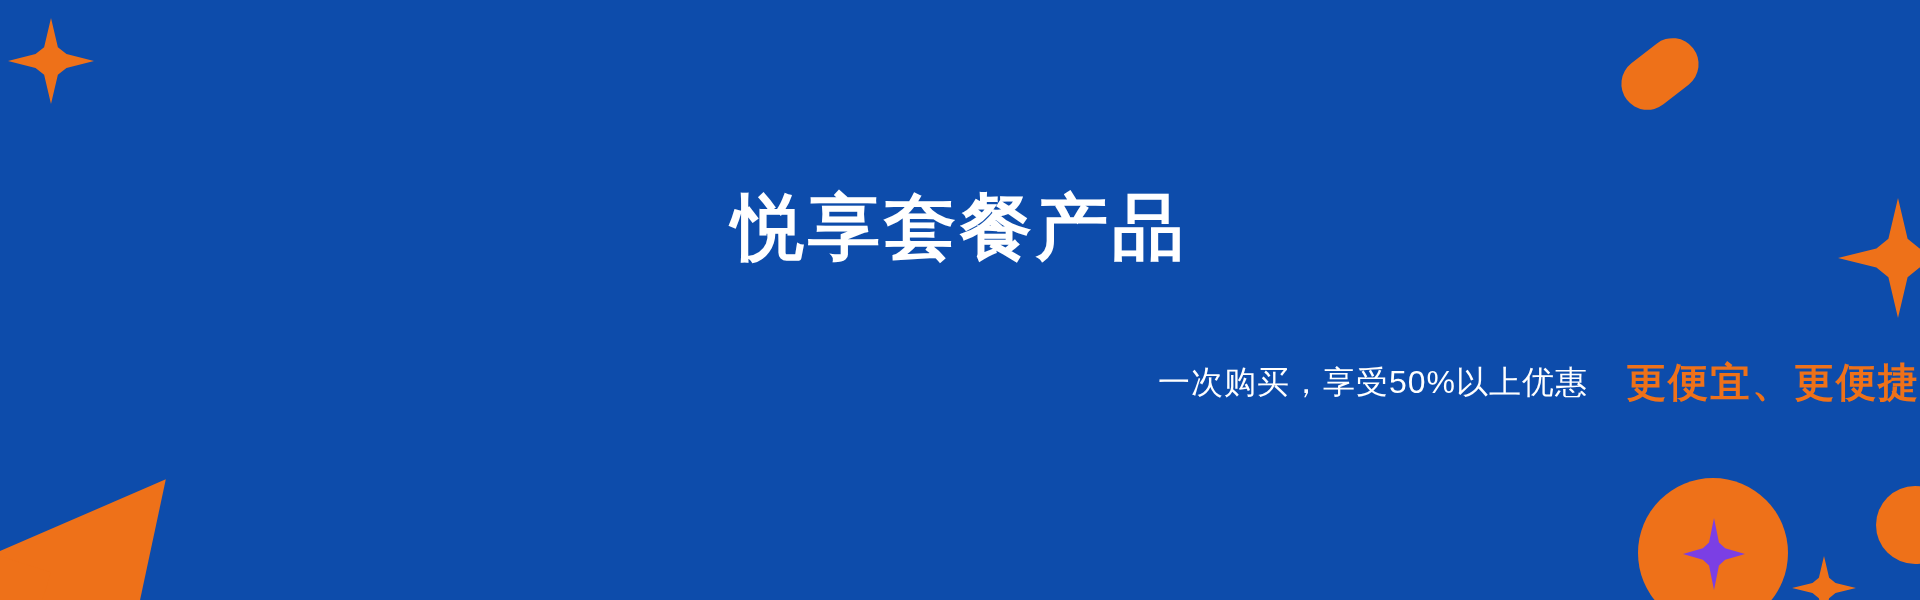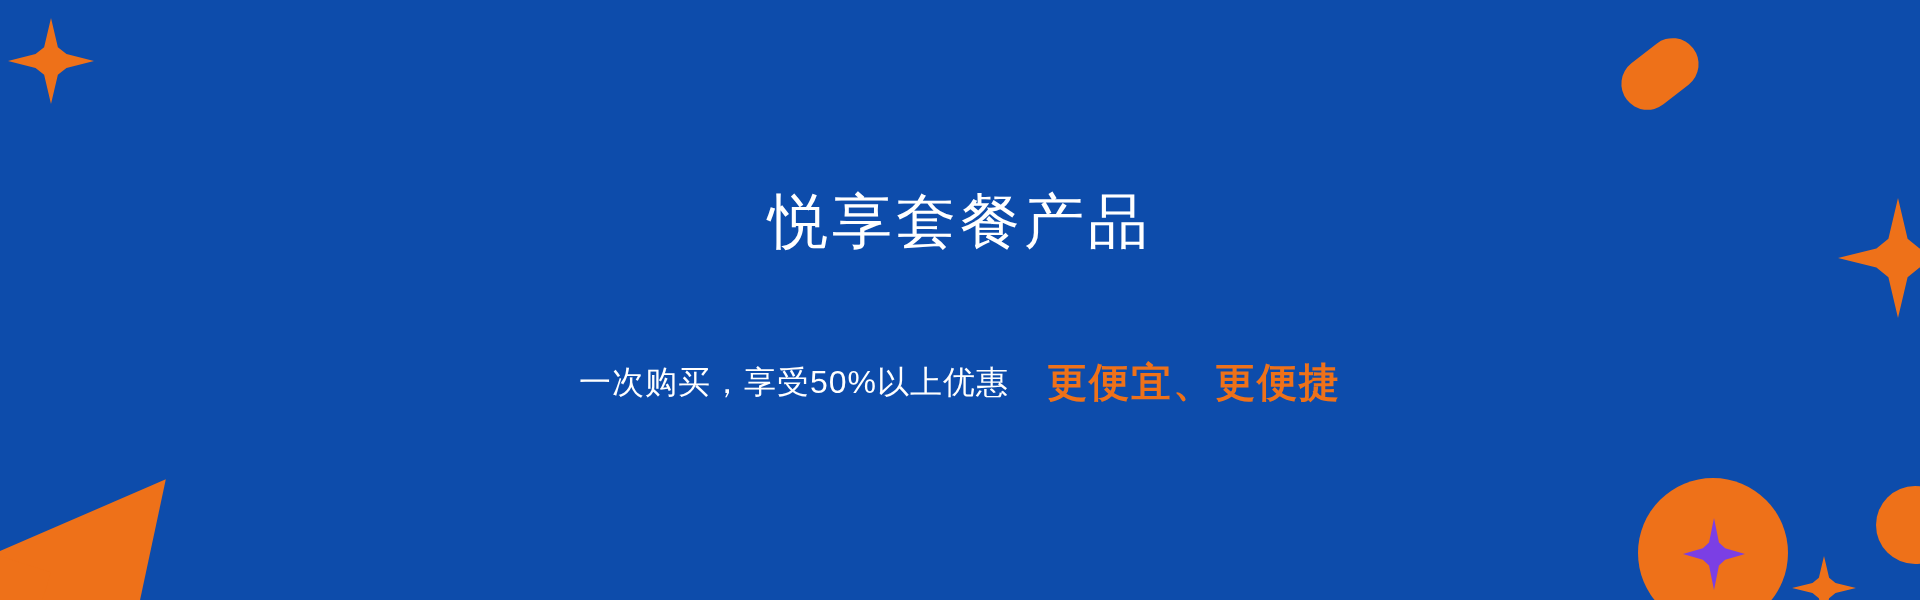--- a/index.html
+++ b/index.html
@@ -124,33 +124,33 @@
   #platform-line .label { margin-right: 2px; }
   #platform-line .url { letter-spacing: 0px; }
 
   #main-title {
     position: absolute;
     left: 0;
     right: 0;
     top: 190px;
     text-align: center;
     color: #FFFFFF;
-    font-size: 60px;
-    font-weight: 400;
+    font-size: 72px;
+    font-weight: 700;
     letter-spacing: 4px;
     line-height: 1.05;
     white-space: nowrap;
   }
 
   #subtitle-row {
     position: absolute;
     left: 0;
     right: 0;
     top: 362px;
-    text-align: center;
+    text-align: right;
     white-space: nowrap;
     line-height: 1;
   }
   #subtitle-plain {
     color: #FFFFFF;
     font-size: 32px;
     font-weight: 400;
     letter-spacing: 1px;
     vertical-align: middle;
   }

